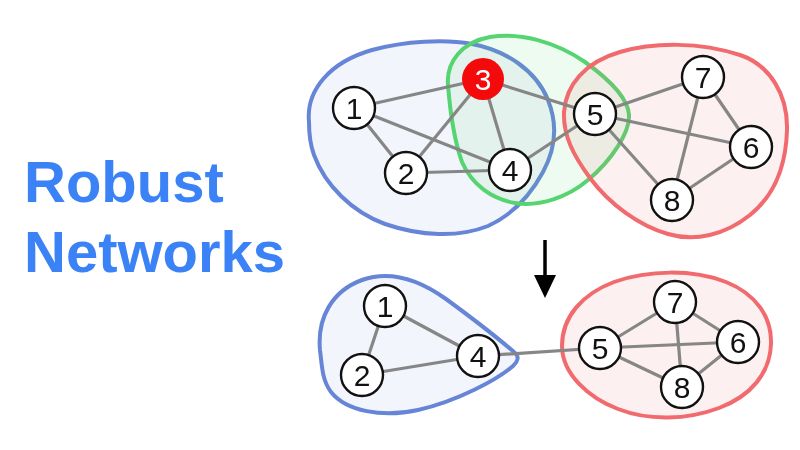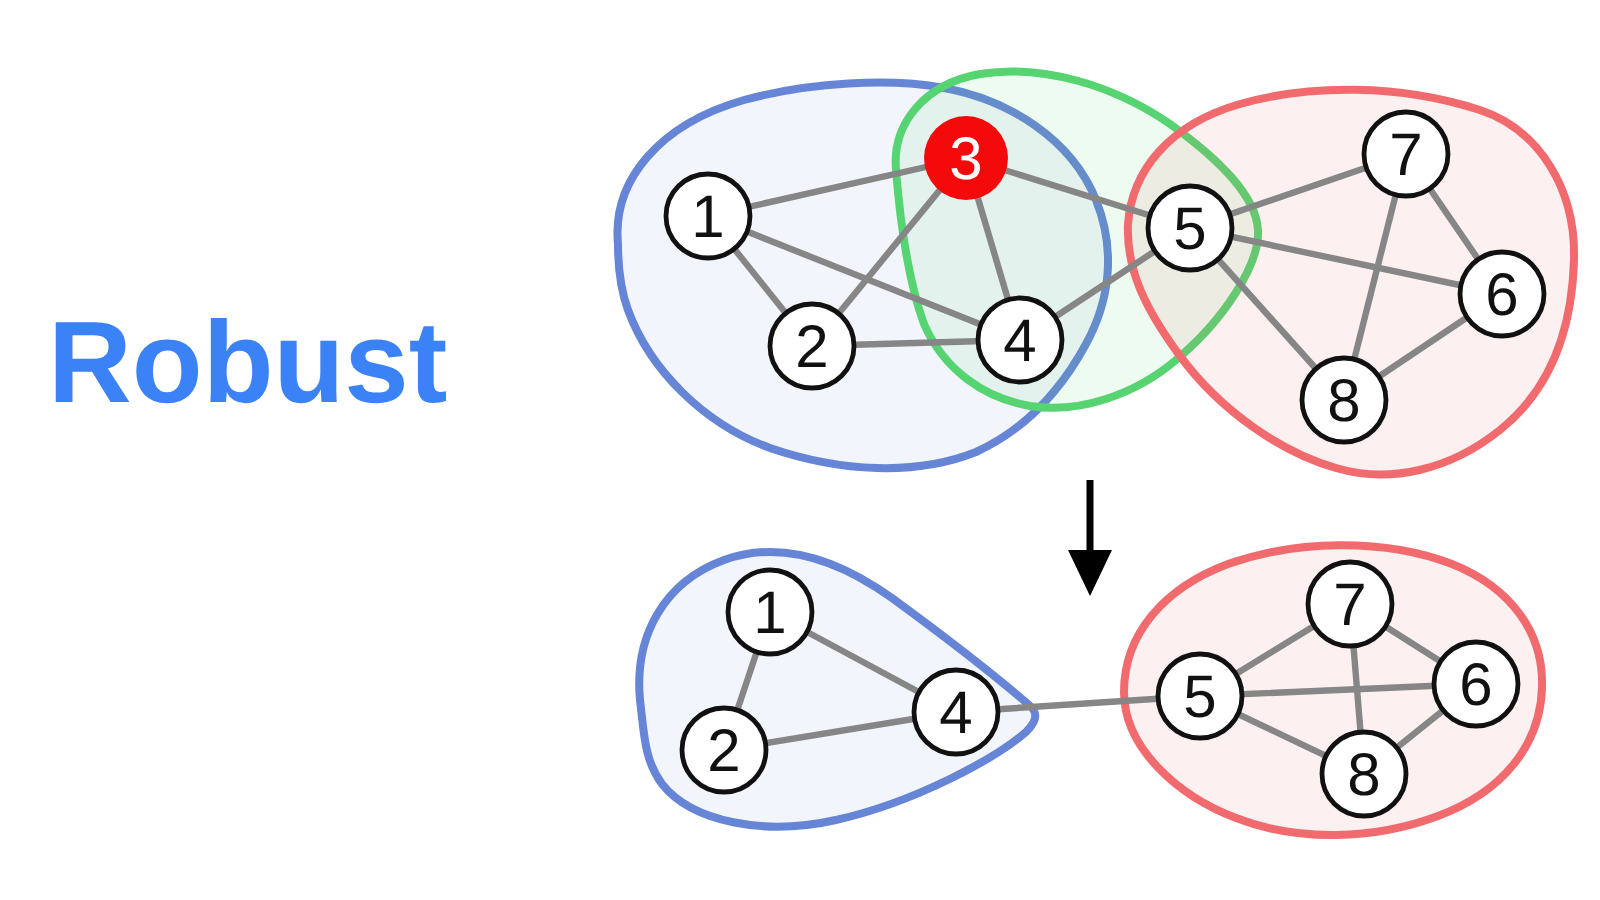--- a/index.html
+++ b/index.html
@@ -23,20 +23,21 @@
     text-anchor:middle;}
   .node-label.highlight{fill:#ffffff;}
   .arrow-line{stroke:#000000;stroke-width:3.5;}
   .arrow-head{fill:#000000;}
 </style>
 </head>
 <body>
 
 <div class="page-title">
   <span>Robust</span><br>
+  <span>Networks</span>
 </div>
 
 <svg class="diagram" width="800" height="450" viewBox="0 0 800 450">
 
   <g>
     <path class="blob-blue" d="M 309 122
          C 306 90, 330 62, 372 50
          C 405 41, 445 39, 472 44
          C 505 50, 536 70, 548 100
          C 558 125, 555 150, 543 172

